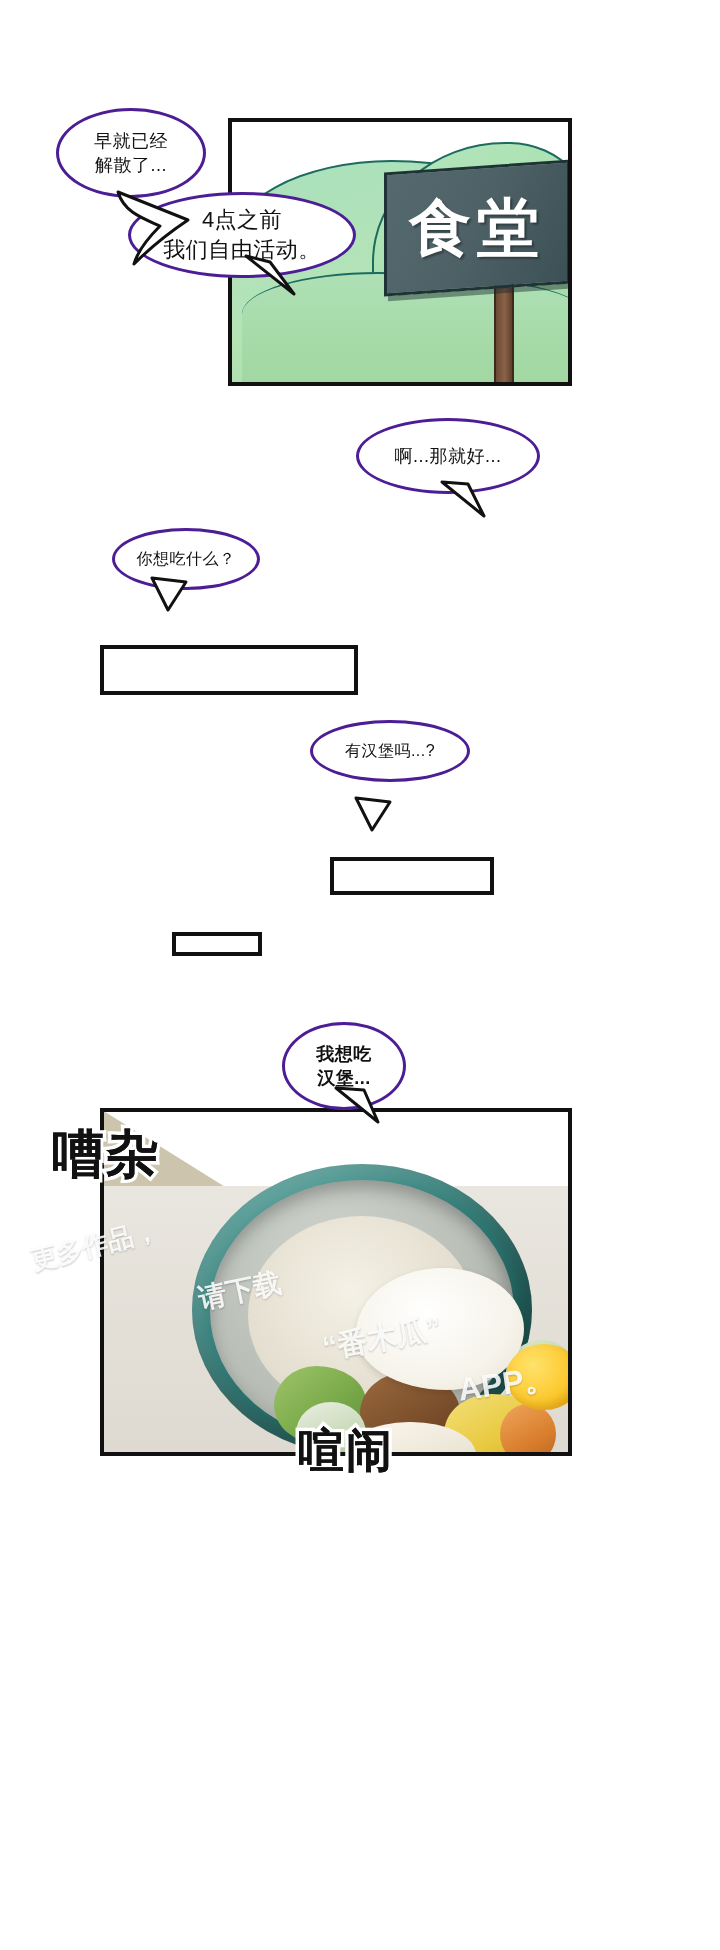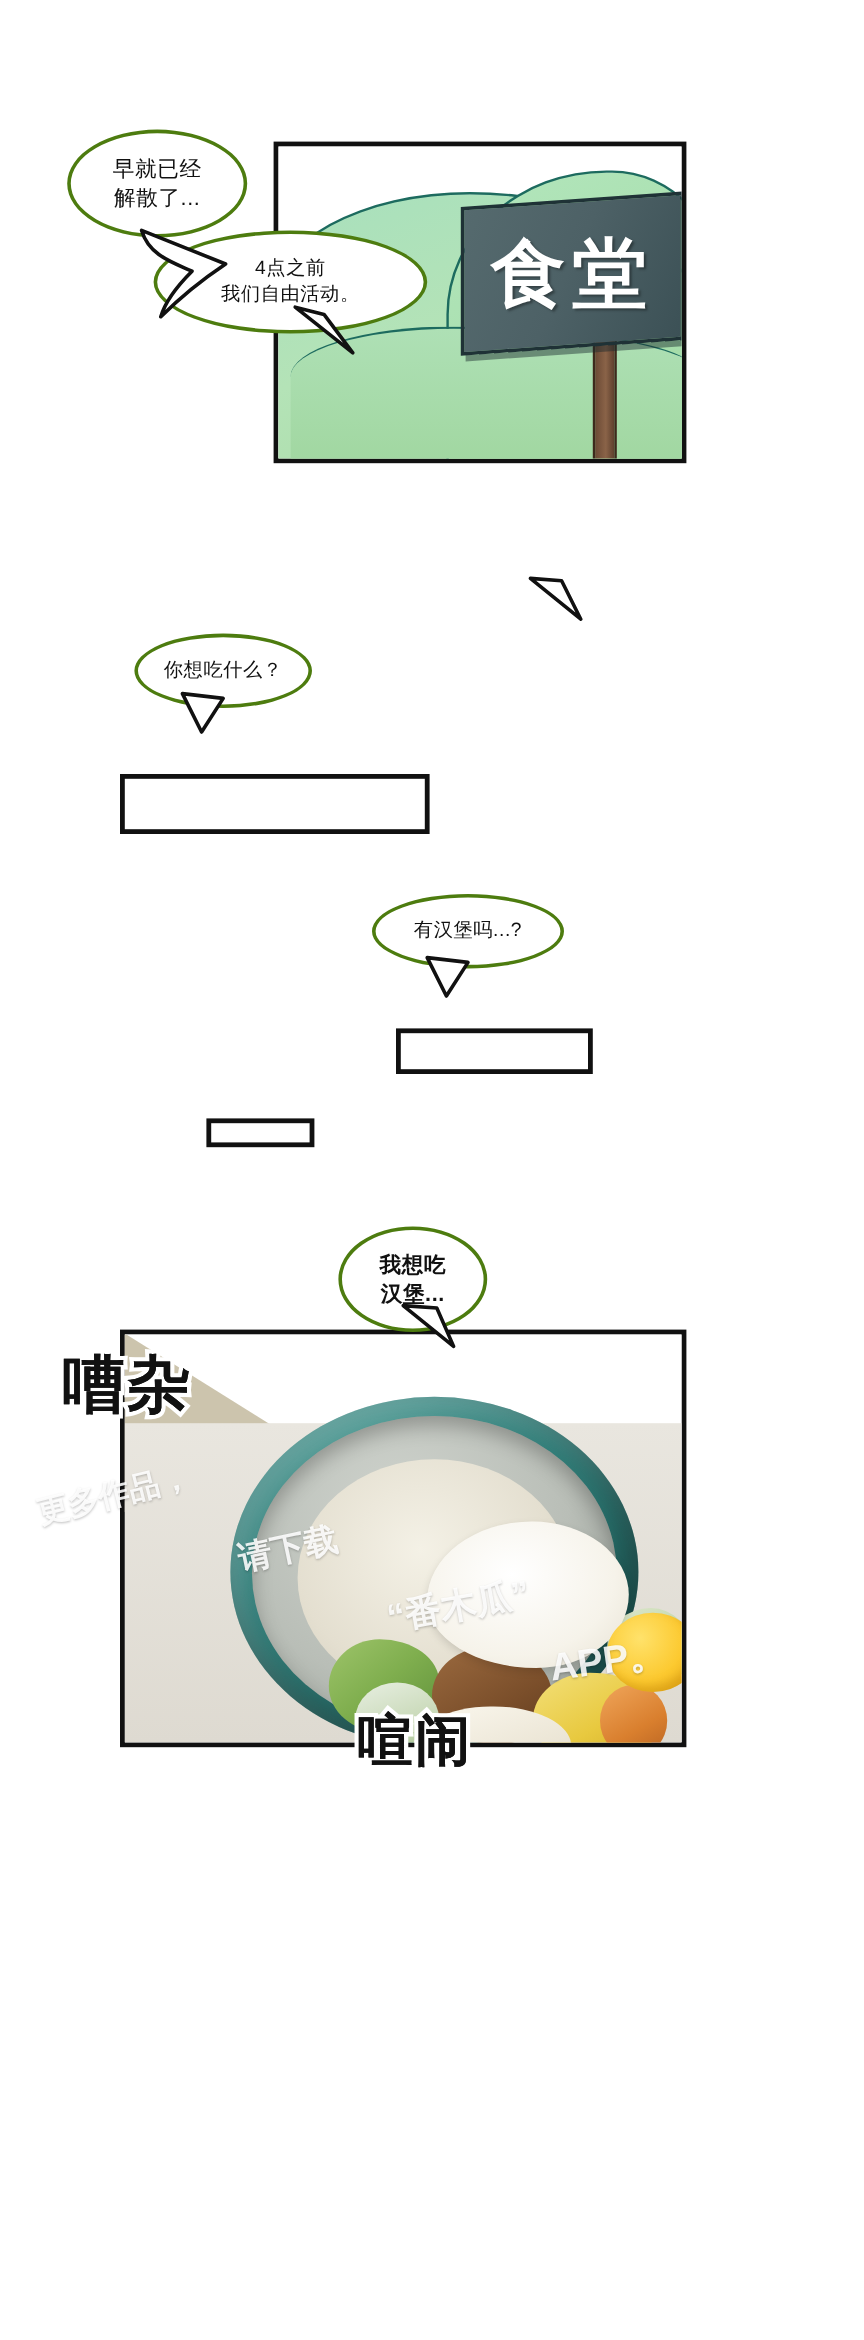--- a/index.html
+++ b/index.html
@@ -14,21 +14,21 @@
     width: 720px;
     height: 1950px;
     background: #ffffff;
     overflow: hidden;
   }
 
   
   .bubble {
     position: absolute;
     background: #ffffff;
-    border: 3px solid #4d7c0f;
+    border: 3px solid #4c1d95;
     border-radius: 50% / 50%;
     display: flex;
     align-items: center;
     justify-content: center;
     text-align: center;
     color: #111111;
     line-height: 1.35;
     z-index: 30;
     white-space: pre-line;
     letter-spacing: 0.5px;
@@ -238,44 +238,47 @@
     <div class="p1-sky"></div>
     <div class="p1-hill"></div>
     <div class="p1-hill2"></div>
     <div class="p1-hill3"></div>
     <div class="p1-post"></div>
     <div class="p1-sign">
       <span class="p1-sign-text">食堂</span>
     </div>
   </div>
 
-  <div class="bubble" style="left:128px; top:192px; width:228px; height:86px; font-size:16px;">
+  <div class="bubble" style="left:128px; top:192px; width:228px; height:86px; font-size:22px;">
     <span class="bubble-text">4点之前
 我们自由活动。</span>
   </div>
   <svg style="position:absolute; left:240px; top:248px; width:76px; height:56px; z-index:32;" viewBox="0 0 76 56">
     <path d="M6 8 L 54 46 L 30 14 Z" fill="#ffffff" stroke="#111111" stroke-width="3" stroke-linejoin="round"></path>
   </svg>
 
+  <div class="bubble" style="left:356px; top:418px; width:184px; height:76px; font-size:18px;">
+    <span class="bubble-text">啊...那就好...</span>
+  </div>
   <svg style="position:absolute; left:438px; top:476px; width:78px; height:48px; z-index:32;" viewBox="0 0 78 48">
     <path d="M4 6 L 46 40 L 30 8 Z" fill="#ffffff" stroke="#111111" stroke-width="3" stroke-linejoin="round"></path>
   </svg>
 
   <div class="bubble" style="left:112px; top:528px; width:148px; height:62px; font-size:16px;align-items:center;">
     <span class="bubble-text">你想吃什么？</span>
   </div>
   <svg style="position:absolute; left:146px; top:574px; width:62px; height:44px; z-index:32;" viewBox="0 0 62 44">
     <path d="M6 4 L 22 36 L 40 8 Z" fill="#ffffff" stroke="#111111" stroke-width="3" stroke-linejoin="round"></path>
   </svg>
 
   <div class="emptybox" style="left:100px; top:645px; width:258px; height:50px;">
     <span></span>
   </div>
 
-  <div class="bubble" style="left:310px; top:745px; width:160px; height:62px; font-size:16px;">
+  <div class="bubble" style="left:310px; top:720px; width:160px; height:62px; font-size:16px;">
     <span class="bubble-text">有汉堡吗...?</span>
   </div>
   <svg style="position:absolute; left:348px; top:794px; width:64px; height:44px; z-index:32;" viewBox="0 0 64 44">
     <path d="M8 4 L 24 36 L 42 8 Z" fill="#ffffff" stroke="#111111" stroke-width="3" stroke-linejoin="round"></path>
   </svg>
 
   <div class="emptybox" style="left:330px; top:857px; width:164px; height:38px;">
     <span></span>
   </div>
 

